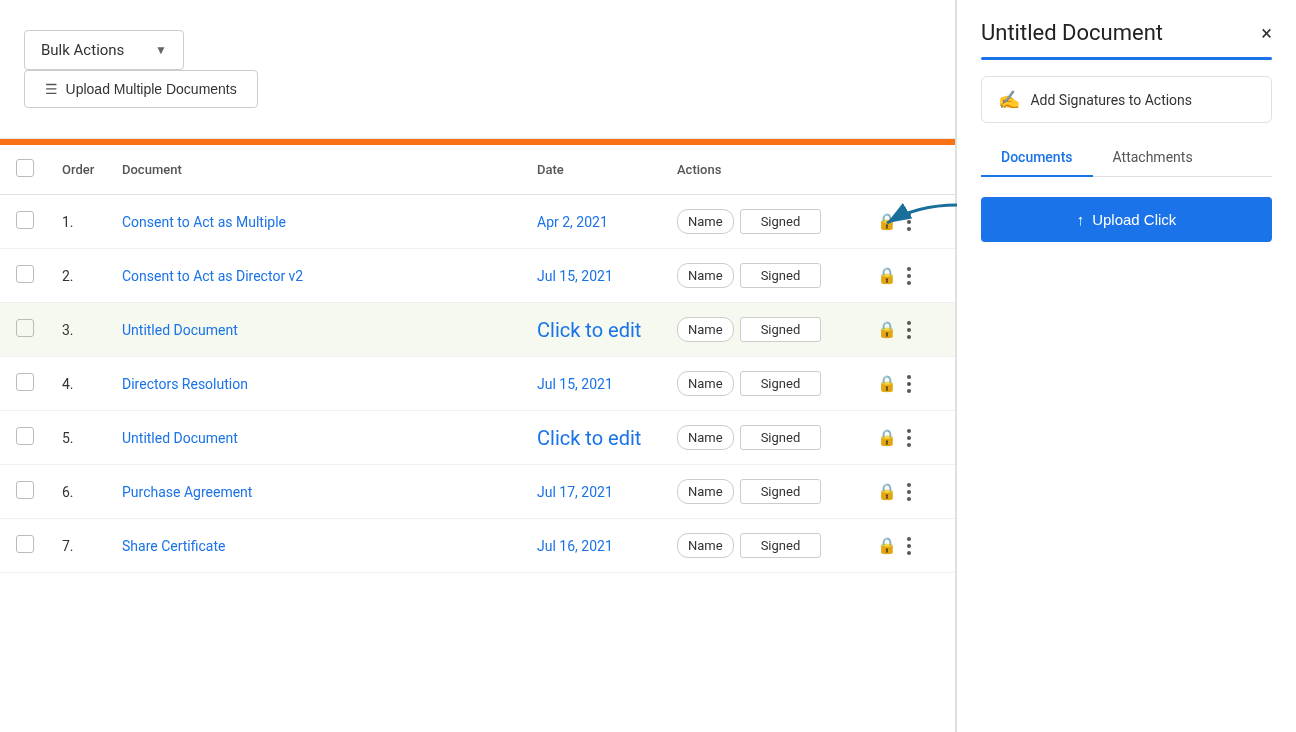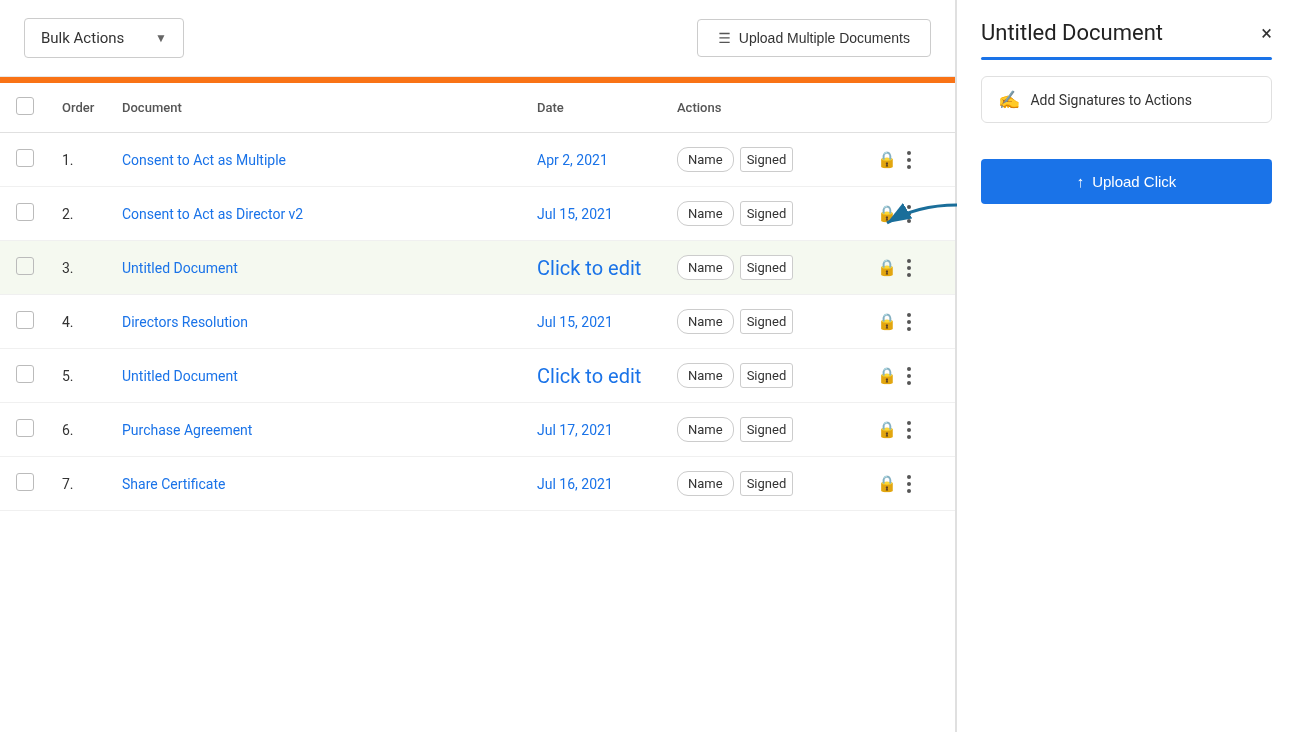--- a/index.html
+++ b/index.html
@@ -17,24 +17,25 @@
       flex: 1;
       background: #fff;
       display: flex;
       flex-direction: column;
       border-right: 1px solid #e0e0e0;
       overflow: hidden;
     }
 
     .toolbar {
       display: flex;
-      align-items: center;
+      align-items: flex-start;
       justify-content: space-between;
-      padding: 18px 24px;
+      padding: 30px 24px;
       border-bottom: 1px solid #e8e8e8;
+      flex-direction: column;
     }
 
     .bulk-actions-dropdown {
       display: flex;
       align-items: center;
       border: 1px solid #ccc;
       border-radius: 4px;
       padding: 10px 16px;
       cursor: pointer;
       background: #fff;
@@ -151,21 +152,21 @@
       border-radius: 11px;
       padding: 4px 10px;
       font-size: 13px;
       color: #333;
       background: #fff;
     }
 
     .signer-signed {
       border: 1px solid #ccc;
       border-radius: 3px;
-      padding: 4px 6px;
+      padding: 4px 20px;
       font-size: 13px;
       color: #333;
       background: #fff;
     }
 
     .action-icons {
       display: flex;
       align-items: center;
       gap: 8px;
     }
@@ -515,20 +516,28 @@
     <span class="close-btn">×</span>
   </div>
 
   <div class="blue-underline"></div>
 
   <div class="add-signatures-row">
     <span class="sig-icon">✍</span>
     <span>Add Signatures to Actions</span>
   </div>
 
+  <div class="panel-tabs">
+    <div class="panel-tab active">
+      <span>Documents</span>
+    </div>
+    <div class="panel-tab">
+      <span>Attachments</span>
+    </div>
+  </div>
 
   <button class="upload-file-btn">
     <span>↑</span>
     <span>Upload Click</span>
   </button>
 
   <div class="arrow-container">
     <svg class="arrow-svg" viewBox="0 0 90 50" xmlns="http://www.w3.org/2000/svg">
       <defs>
         <marker id="arrowhead" markerWidth="8" markerHeight="6" refX="8" refY="3" orient="auto">

